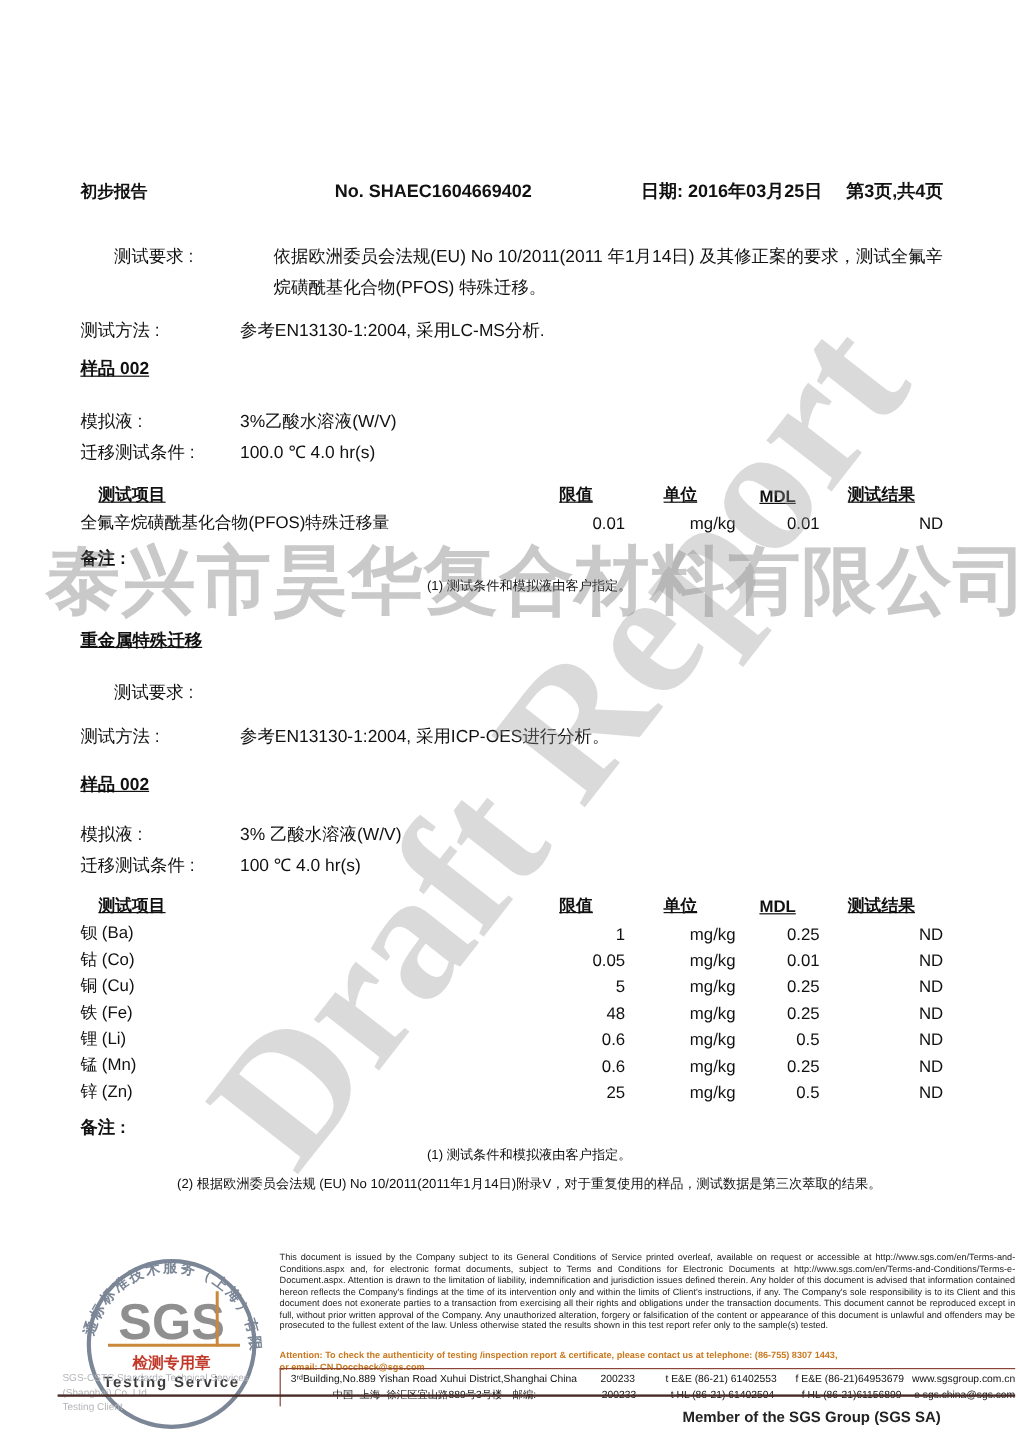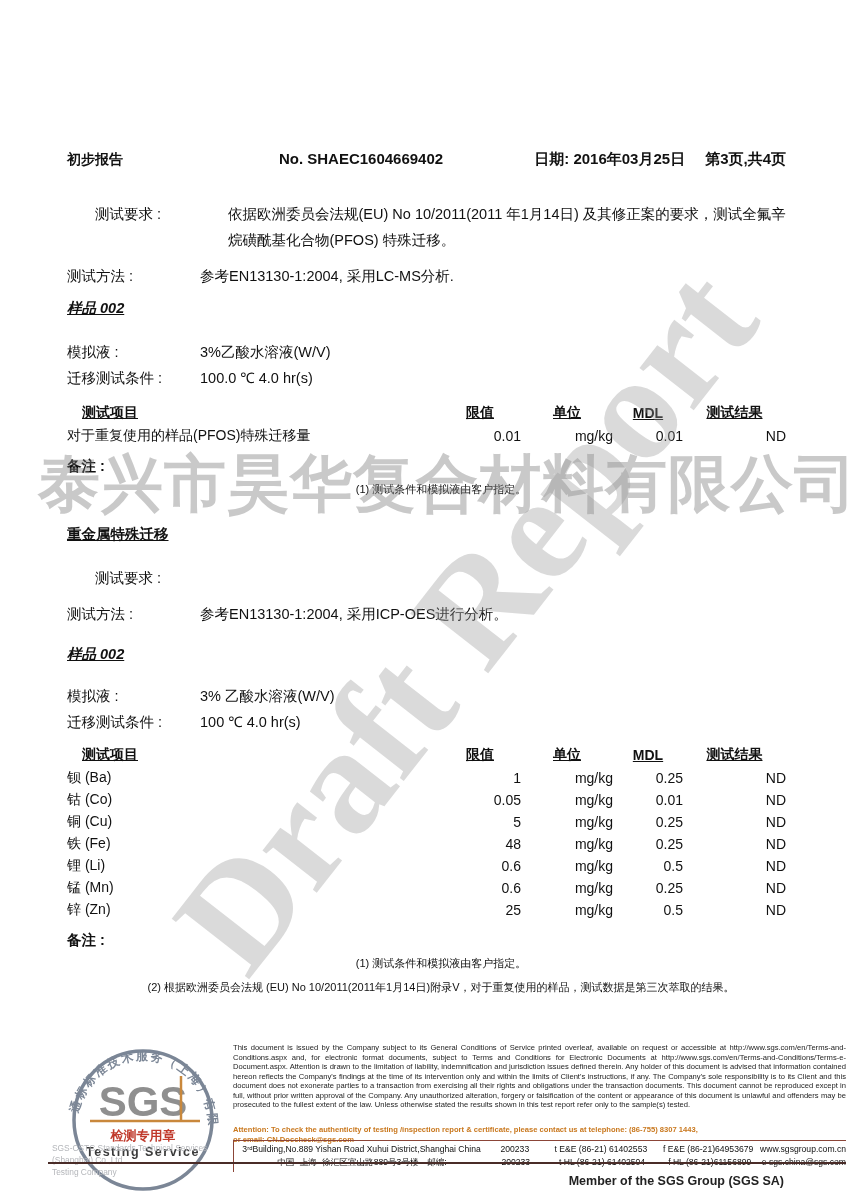--- a/index.html
+++ b/index.html
@@ -24,21 +24,21 @@
   .hdr { display:flex; align-items:baseline; margin-bottom:32px; }
   .hdr .title { font-size:14px; font-weight:bold; width:234px; }
   .hdr .repno { font-size:15px; font-weight:bold; width:282px; }
   .hdr .dategrp { font-size:15px; font-weight:bold; display:flex; gap:20px; white-space:nowrap; }
 
   .row { display:flex; font-size:14.5px; line-height:26px; }
   .row .lbl { width:133px; flex-shrink:0; }
   .row .val { flex:1; }
   .mb10 { margin-bottom:10px;margin-left:28px; } .mb8 { margin-bottom:8px; } .mb16 { margin-bottom:16px; }
 
-  .sec-heading { font-size:14.5px; font-weight:bold; text-decoration:underline; line-height:22px; margin-bottom:20px;font-style:italic; }
+  .sec-heading { font-size:14.5px; font-weight:bold; text-decoration:underline; line-height:22px; margin-bottom:20px; }
   .hm-heading { font-size:14.5px; font-weight:bold; text-decoration:underline; line-height:22px; margin:22px 0 20px 0; }
 
   table.res { width:719px; border-collapse:collapse; table-layout:fixed; font-size:14px; margin-top:10px; }
   table.res col.c1 { width:372px; } table.res col.c2 { width:82px; }
   table.res col.c3 { width:92px; } table.res col.c4 { width:70px; } table.res col.c5 { width:103px; }
   table.res th { font-weight:bold; text-align:center; height:24px; vertical-align:middle; }
   table.res th:first-child { text-align:left; padding-left:15px; }
   table.res th span { text-decoration:underline; }
   table.res td { text-align:right; height:22px; vertical-align:middle; }
   table.res td:first-child { text-align:left; }
@@ -111,21 +111,21 @@
         <tr>
           <th><span>测试项目</span></th>
           <th><span>限值</span></th>
           <th><span>单位</span></th>
           <th><span>MDL</span></th>
           <th><span>测试结果</span></th>
         </tr>
       </thead>
       <tbody>
           <tr>
-            <td>对于重复使用的样品(PFOS)特殊迁移量</td>
+            <td>全氟辛烷磺酰基化合物(PFOS)特殊迁移量</td>
             <td>0.01</td>
             <td>mg/kg</td>
             <td>0.01</td>
             <td>ND</td>
           </tr>
         </tbody>
     </table>
 
     <div class="notes-label">备注 :</div>
     <div class="notes-list">
@@ -243,21 +243,21 @@
           <textPath href="#rimArc" startOffset="6%">通标标准技术服务（上海）有限公司</textPath>
         </text>
         <text x="93" y="78" text-anchor="middle" font-size="42" font-weight="bold" fill="#8f8f8f" font-family="Liberation Sans, sans-serif">SGS</text>
         <line x1="40" y1="83" x2="150" y2="83" stroke="#c9883c" stroke-width="2.5"></line>
         <line x1="131" y1="38" x2="131" y2="84" stroke="#c9883c" stroke-width="2.5"></line>
         <text x="93" y="102" text-anchor="middle" font-size="13" font-weight="bold" fill="#c0392b">检测专用章</text>
         <text x="93" y="118" text-anchor="middle" font-size="12.5" font-weight="bold" fill="#3a3a3a" letter-spacing="1.5">Testing Service</text>
       </svg>
       <div class="stamp-co">
         <div>SGS-CSTC Standards Technical Services (Shanghai) Co.,Ltd.</div>
-        <div>Testing Company</div>
+        <div>Testing Client</div>
       </div>
     </div>
 
     <div class="legal">
       <span>This document is issued by the Company subject to its General Conditions of Service printed overleaf, available on request or accessible at http://www.sgs.com/en/Terms-and-Conditions.aspx and, for electronic format documents, subject to Terms and Conditions for Electronic Documents at http://www.sgs.com/en/Terms-and-Conditions/Terms-e-Document.aspx. Attention is drawn to the limitation of liability, indemnification and jurisdiction issues defined therein. Any holder of this document is advised that information contained hereon reflects the Company's findings at the time of its intervention only and within the limits of Client's instructions, if any. The Company's sole responsibility is to its Client and this document does not exonerate parties to a transaction from exercising all their rights and obligations under the transaction documents. This document cannot be reproduced except in full, without prior written approval of the Company. Any unauthorized alteration, forgery or falsification of the content or appearance of this document is unlawful and offenders may be prosecuted to the fullest extent of the law. Unless otherwise stated the results shown in this test report refer only to the sample(s) tested.</span>
       <div class="attn" style="color:#c9781e">
         <div>Attention: To check the authenticity of testing /inspection report &amp; certificate, please contact us at telephone: (86-755) 8307 1443,</div>
         <div>or email: CN.Doccheck@sgs.com</div>
       </div>
     </div>

